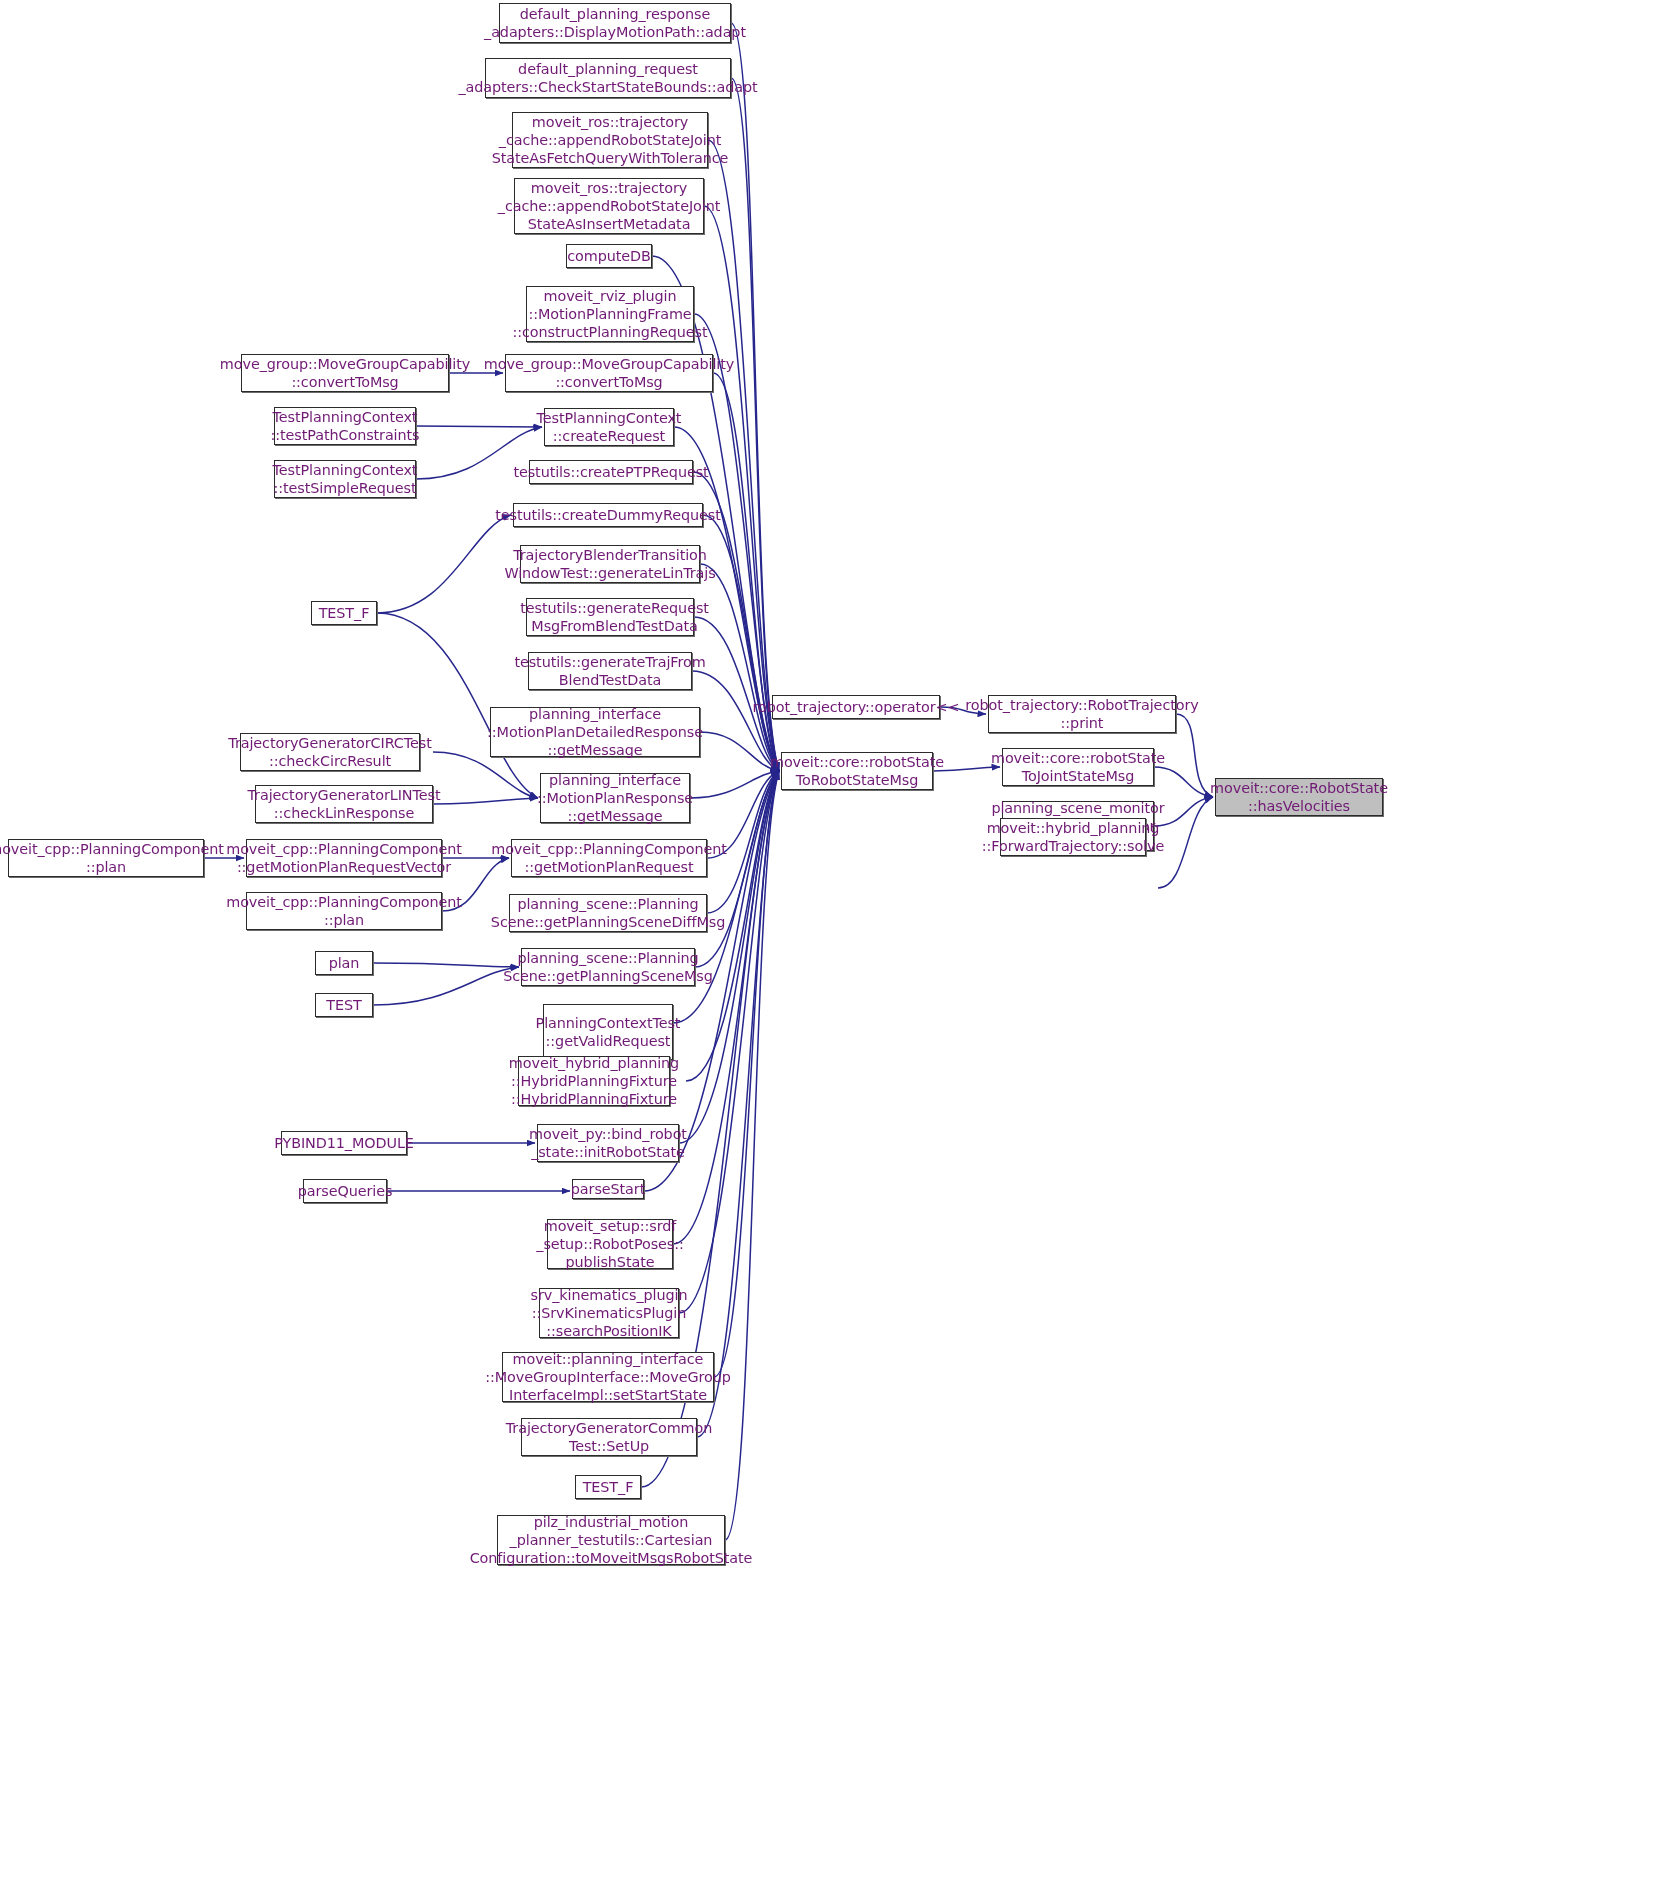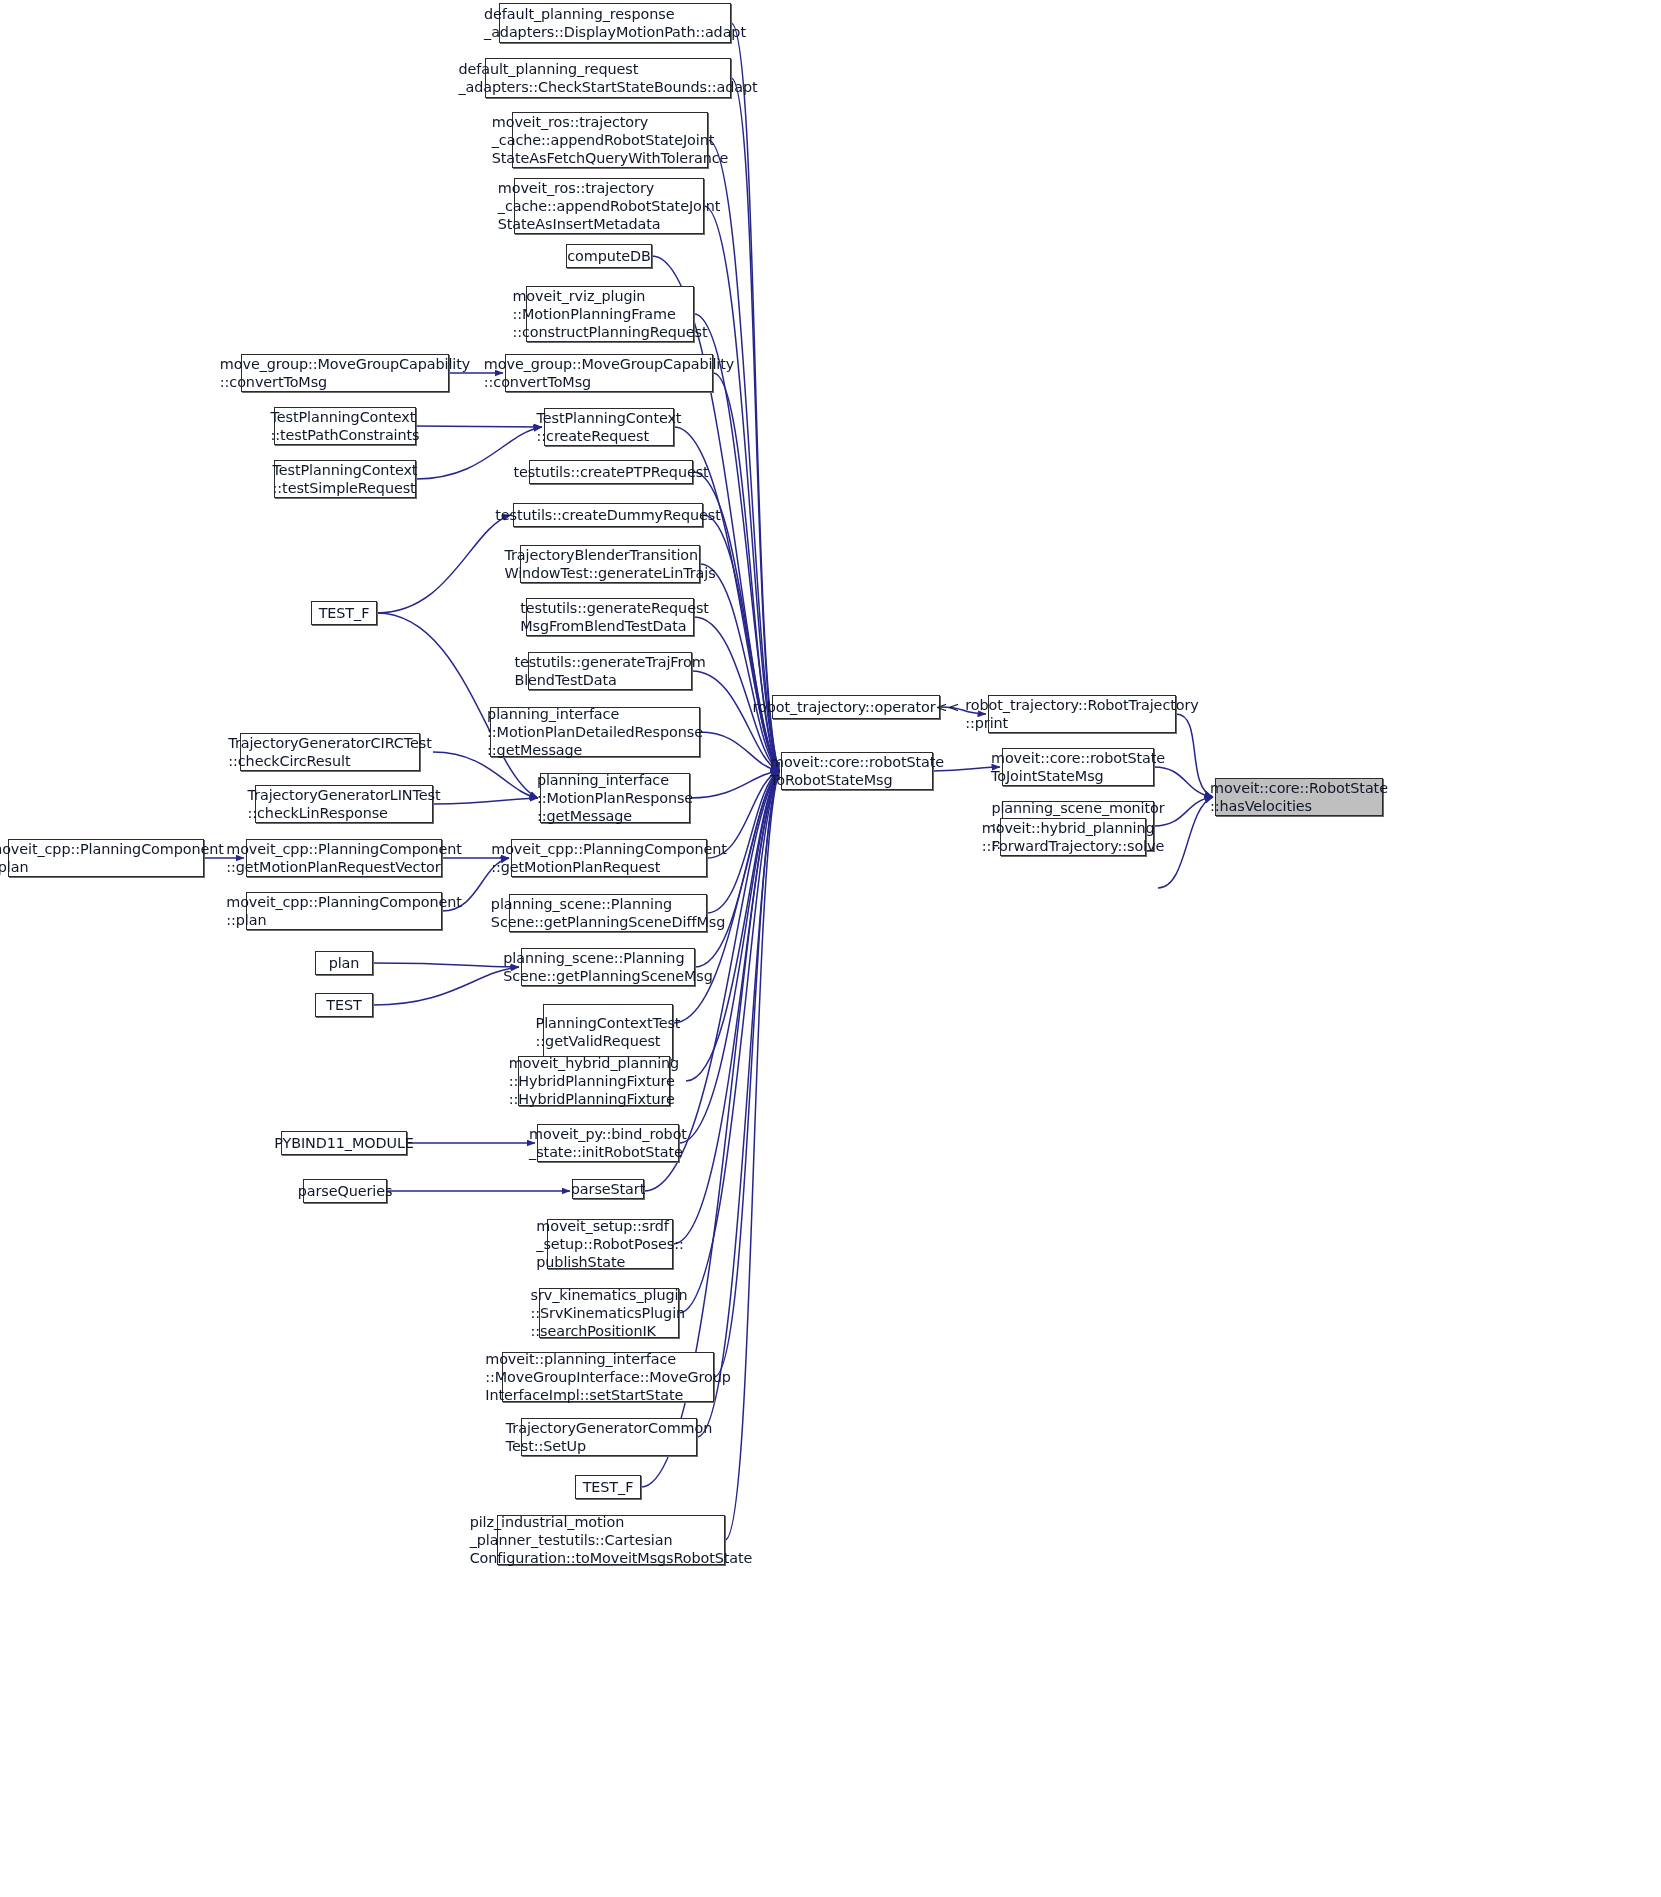--- a/index.html
+++ b/index.html
@@ -4,25 +4,25 @@
 <style>
   html,body{margin:0;padding:0;background:#ffffff;}
   body{font-family:"DejaVu Sans","Liberation Sans",sans-serif;}
   #canvas{position:relative;width:1661px;height:1897px;background:#fff;overflow:hidden;}
   #edges{position:absolute;left:0;top:0;width:1661px;height:1897px;}
   .node{
     position:absolute;
     box-sizing:border-box;
     border:1px solid #2b2b2b;
     background:#ffffff;
-    color:#0f172a;
+    color:#701a75;
     display:flex;
     align-items:center;
     justify-content:center;
-    text-align:left;
+    text-align:center;
     font-size:14.4px;
     line-height:1.26;
     letter-spacing:-0.1px;
     padding:1px 3px;
     white-space:pre-line;
     z-index:3;
     box-shadow:1px 1px 0 0 #6b6b6b;
   }
   .node.highlight{background:#bfbfbf;}
 </style>

